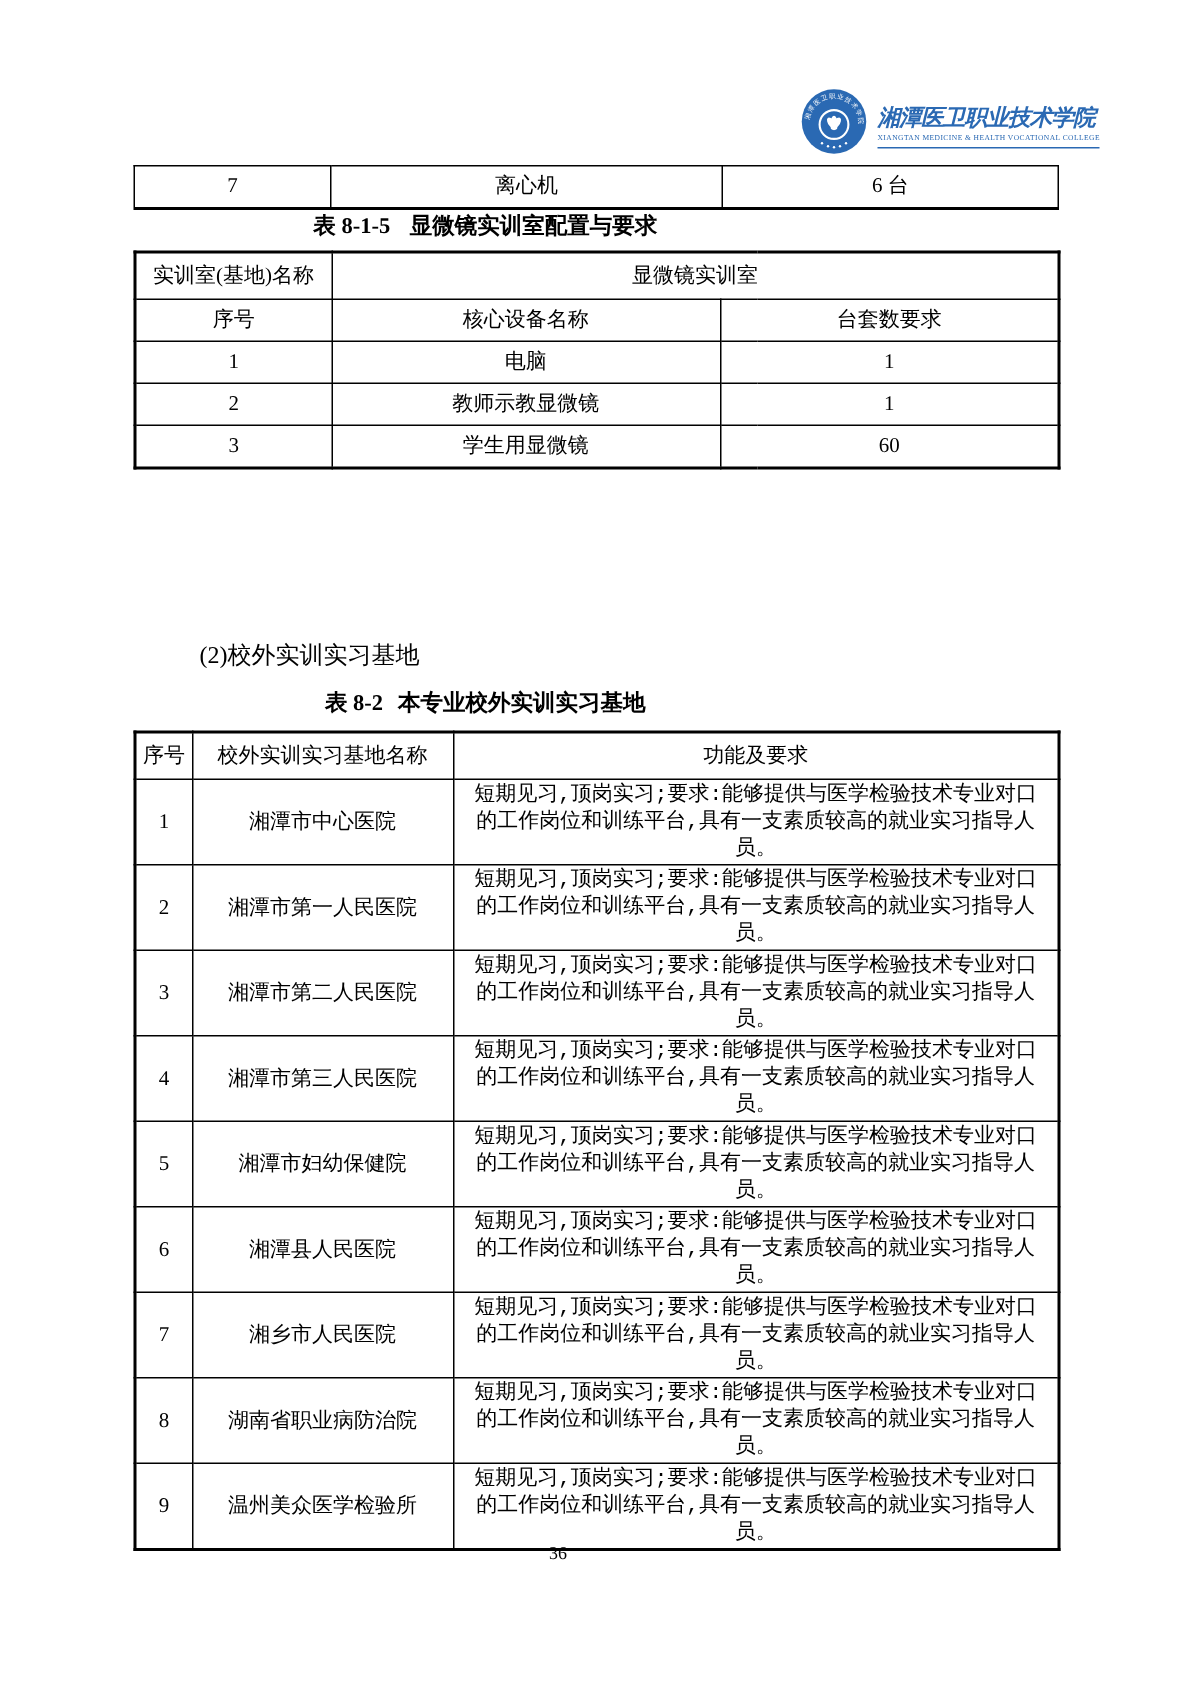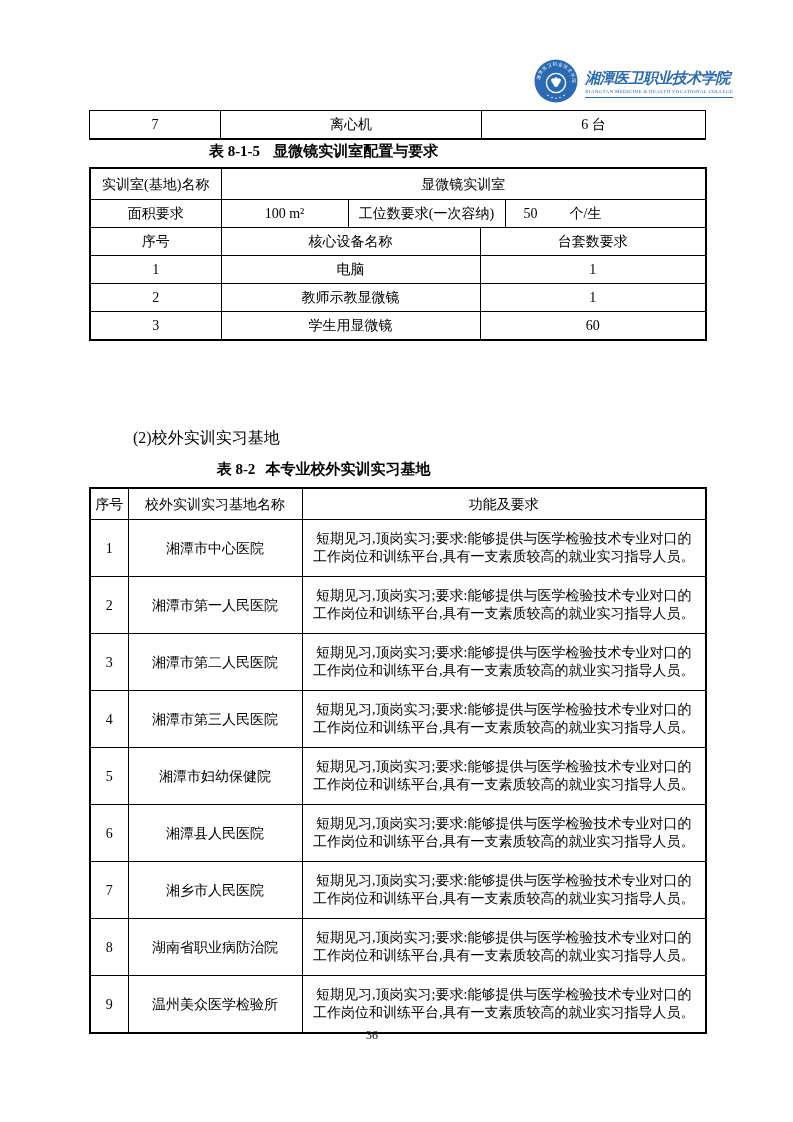--- a/index.html
+++ b/index.html
@@ -28,21 +28,21 @@
   td{border:1px solid #000;text-align:center;vertical-align:middle;
      font-size:14px;line-height:19px;padding:1px 4px;overflow:hidden;}
   .tbl{border:2px solid #000;width:616px;padding-left:28px;}
   .tbl-carry{border:1px solid #000;border-bottom:2px solid #000;width:616px;}
   .r27 td{height:25px;}
   .r30 td{height:28px;}
   .r38 td{height:36px;}
   .h30 td{height:28px;}
   .r56 td{height:54px;}
   td.wrap2{padding:1px 16px;}
-  td.desc{padding:1px 7px;line-height:18px;}
+  td.desc{padding:1px 7px;line-height:18px;font-family:Liberation Mono, monospace;}
   td.cap-val{text-align:left;padding-left:18px;}
   .cap-unit{display:inline-block;margin-left:32px;}
 
   
   .tbl-caption{left:0;width:647px;text-align:center;font-size:15px;font-weight:bold;line-height:20px;}
   .tbl-caption .cap-label{margin-right:13px;}
   .section-heading{font-size:16px;line-height:19px;}
   .page-number{left:0;width:744px;text-align:center;font-size:12px;}
 </style>
 </head>
@@ -103,26 +103,20 @@
         <col style="width:132px">
         <col style="width:25px">
         <col style="width:201px">
     </colgroup>
     <tbody>
         <tr class="r30">
       <td>实训室(基地)名称</td>
       <td colspan="4">显微镜实训室</td>
     </tr>
     <tr class="r27">
-      <td>面积要求</td>
-      <td>100 m²</td>
-      <td colspan="2">工位数要求(一次容纳)</td>
-      <td class="cap-val"><span>50</span><span class="cap-unit">个/生</span></td>
-    </tr>
-    <tr class="r27">
       <td>序号</td>
       <td colspan="2">核心设备名称</td>
       <td colspan="2">台套数要求</td>
     </tr>
     <tr class="r27">
       <td>1</td>
       <td colspan="2">电脑</td>
       <td colspan="2">1</td>
     </tr>
     <tr class="r27">

